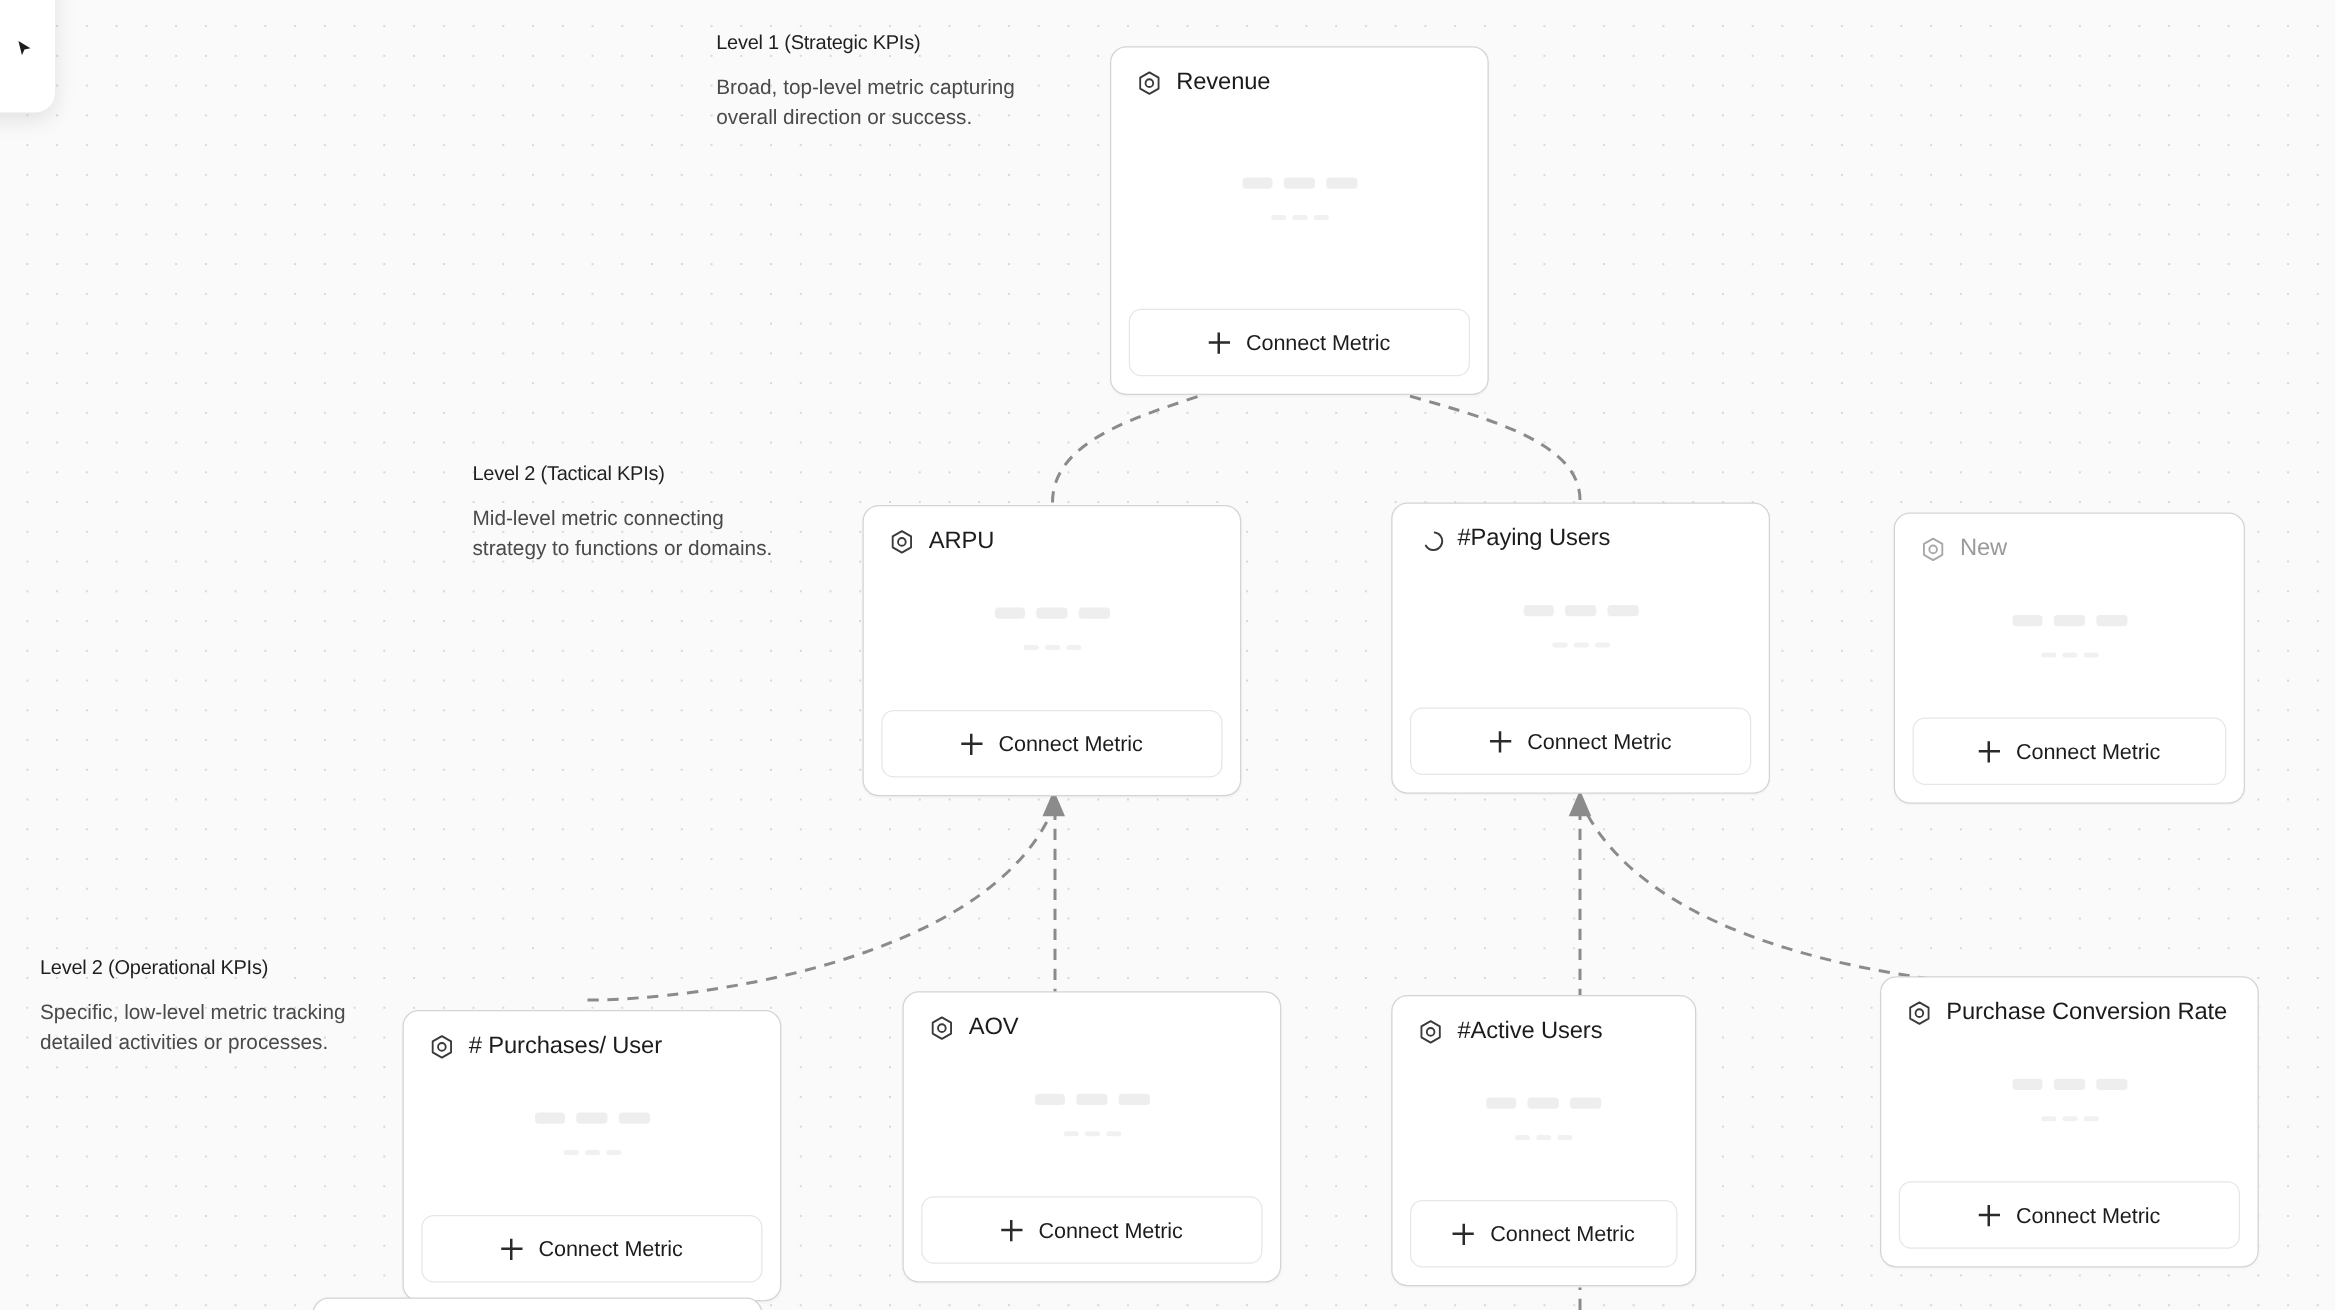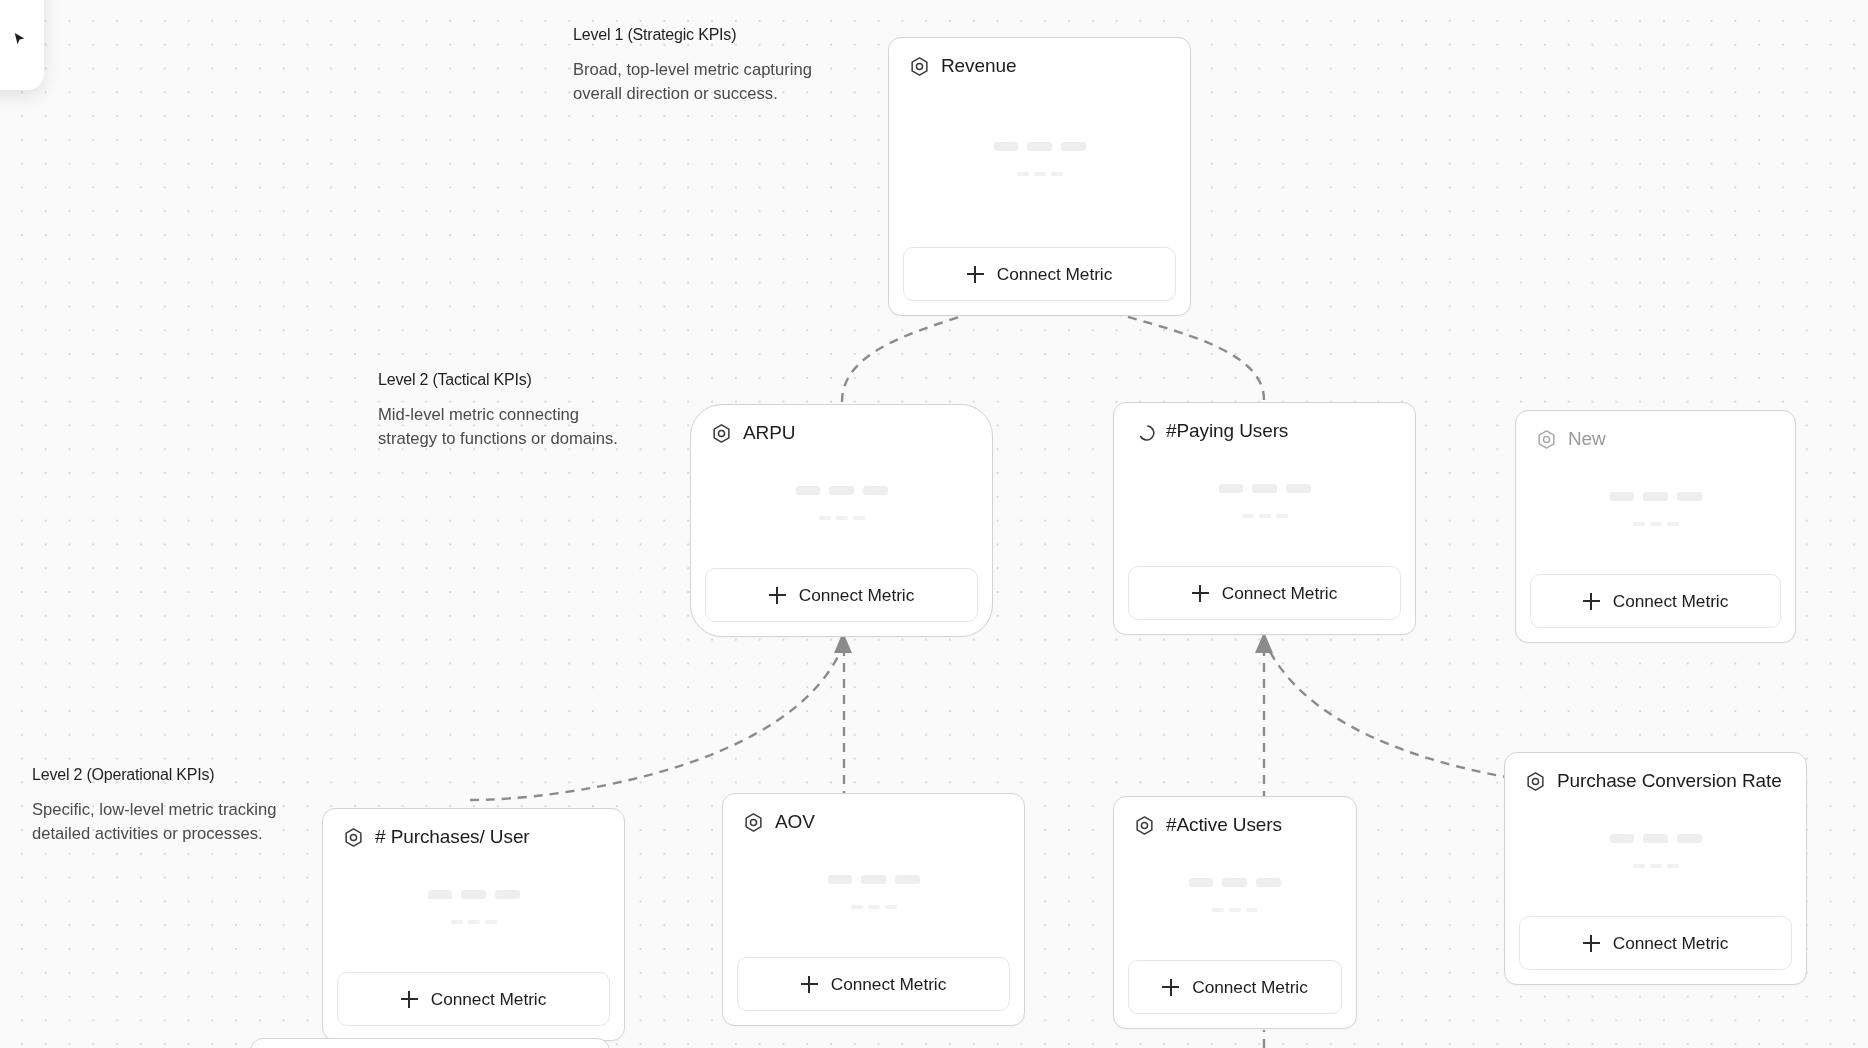--- a/index.html
+++ b/index.html
@@ -228,21 +228,21 @@
         <span class="sk-bar"></span>
         <span class="sk-bar"></span>
       </div>
     </div>
     <div class="connect-btn">
       <span class="plus-icon"></span>
       <span class="connect-label">Connect Metric</span>
     </div>
   </div>
 
-  <div class="card" id="card-arpu" style="left:690px; top:404px; width:303px; height:233px;border-radius:32px;">
+  <div class="card" id="card-arpu" style="left:690px; top:404px; width:303px; height:233px;">
     <div class="card-head">
       <svg class="card-icon" viewBox="0 0 24 24">
         <path d="M12 2.2 20.4 7v10L12 21.8 3.6 17V7z" fill="none" stroke="#3a3a3a" stroke-width="1.7" stroke-linejoin="round"></path>
         <circle cx="12" cy="12" r="3.5" fill="none" stroke="#3a3a3a" stroke-width="1.7"></circle>
       </svg>
       <div class="card-title">ARPU</div>
     </div>
     <div class="card-body">
       <div class="sk-row">
         <span class="sk-bar w1"></span>
@@ -383,21 +383,21 @@
         <span class="sk-bar"></span>
         <span class="sk-bar"></span>
       </div>
     </div>
     <div class="connect-btn">
       <span class="plus-icon"></span>
       <span class="connect-label">Connect Metric</span>
     </div>
   </div>
 
-  <div class="card" id="card-purchase-conv-rate" style="left:1504px; top:752px; width:303px; height:233px;">
+  <div class="card" id="card-purchase-conv-rate" style="left:1504px; top:781px; width:303px; height:233px;">
     <div class="card-head">
       <svg class="card-icon" viewBox="0 0 24 24">
         <path d="M12 2.2 20.4 7v10L12 21.8 3.6 17V7z" fill="none" stroke="#3a3a3a" stroke-width="1.7" stroke-linejoin="round"></path>
         <circle cx="12" cy="12" r="3.5" fill="none" stroke="#3a3a3a" stroke-width="1.7"></circle>
       </svg>
       <div class="card-title">Purchase Conversion Rate</div>
     </div>
     <div class="card-body">
       <div class="sk-row">
         <span class="sk-bar w1"></span>

